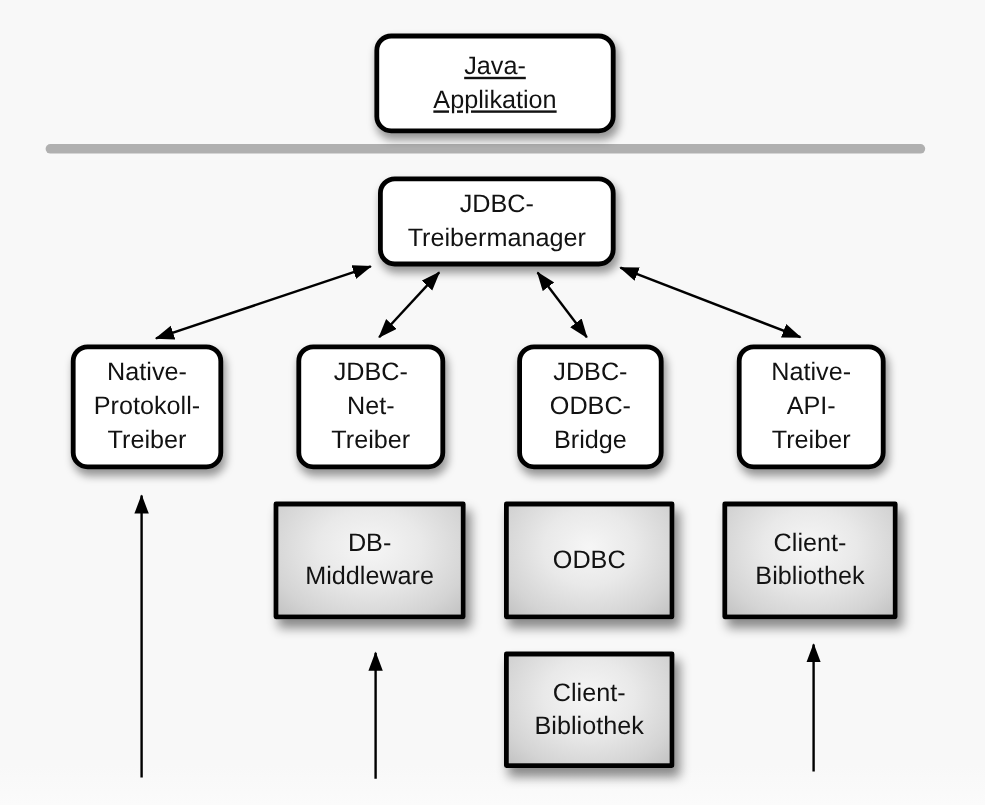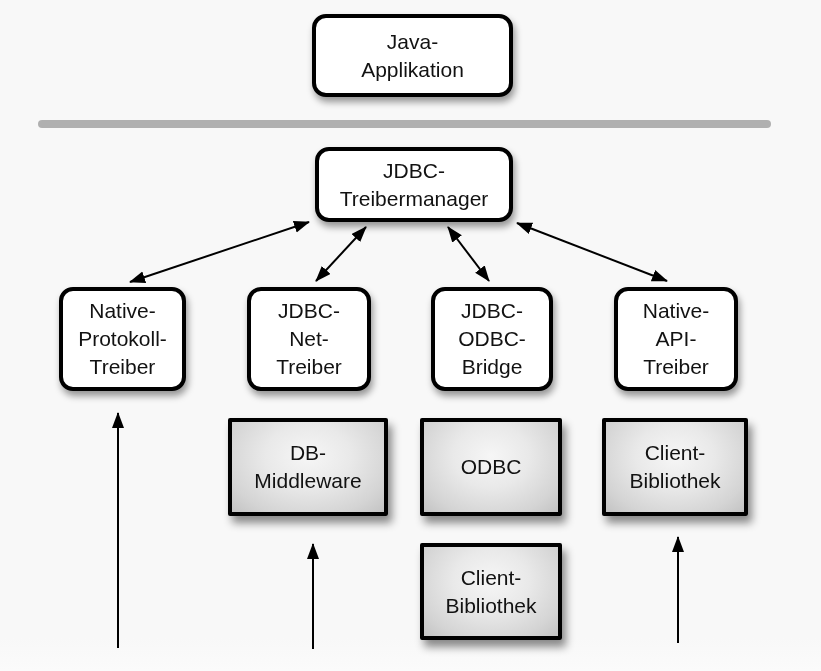--- a/index.html
+++ b/index.html
@@ -73,21 +73,21 @@
       <line x1="366" y1="227" x2="316" y2="281" stroke="#000000" stroke-width="2" marker-end="url(#ah)" marker-start="url(#ah)"></line>
       <line x1="448" y1="227" x2="489" y2="281" stroke="#000000" stroke-width="2" marker-end="url(#ah)" marker-start="url(#ah)"></line>
       <line x1="517" y1="223" x2="667" y2="281" stroke="#000000" stroke-width="2" marker-end="url(#ah)" marker-start="url(#ah)"></line>
       <line x1="118" y1="648" x2="118" y2="413" stroke="#000000" stroke-width="2" marker-end="url(#ah)"></line>
       <line x1="313" y1="649" x2="313" y2="544" stroke="#000000" stroke-width="2" marker-end="url(#ah)"></line>
       <line x1="678" y1="643" x2="678" y2="537" stroke="#000000" stroke-width="2" marker-end="url(#ah)"></line>
     </svg>
 
   <div class="divider"></div>
 
-  <div class="node wbox" style="left:312px; top:14px; width:201px; height:83px;">
+  <div class="node wbox" style="left:312px; top:28px; width:201px; height:83px;text-decoration:underline;">
     <span class="lbl">Java-
 Applikation</span>
   </div>
 
   <div class="node wbox" style="left:315px; top:147px; width:198px; height:75px;">
     <span class="lbl">JDBC-
 Treibermanager</span>
   </div>
 
   <div class="node wbox" style="left:59px; top:287px; width:127px; height:104px;">

